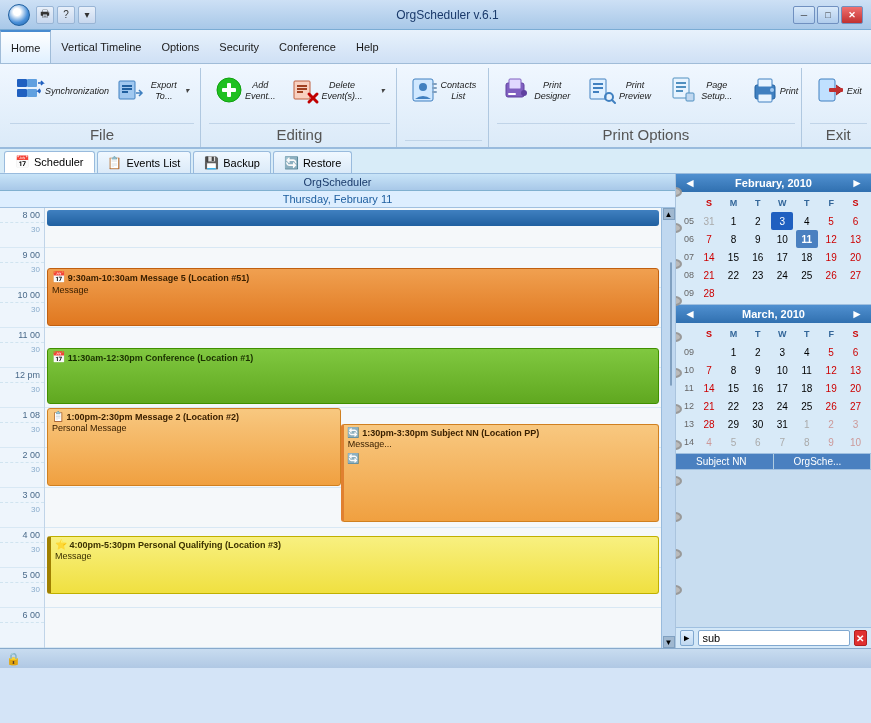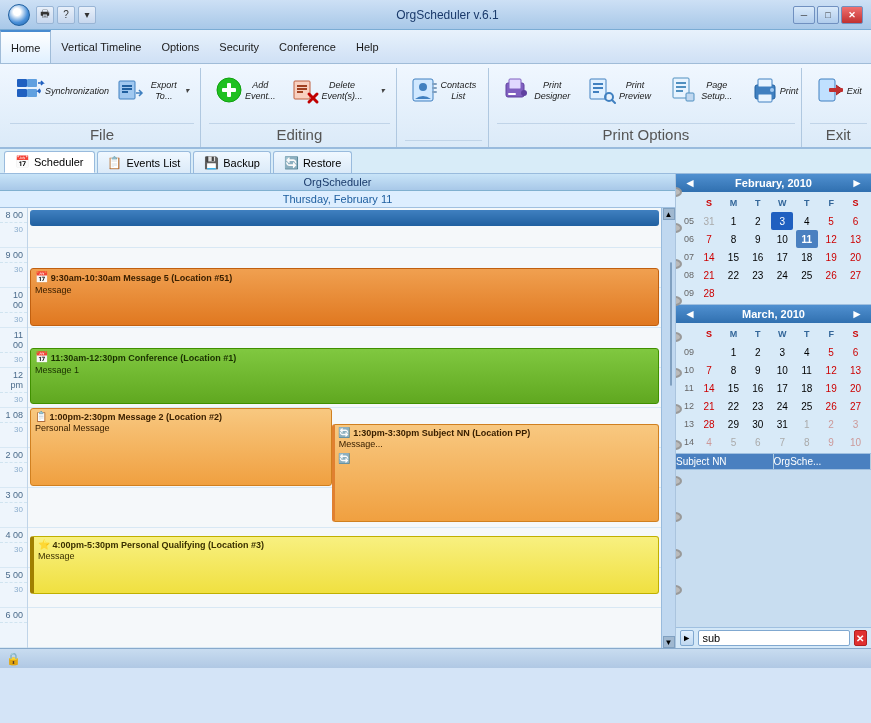--- a/index.html
+++ b/index.html
@@ -188,21 +188,21 @@
       font-size: 11px;
       color: #2060a0;
       border-bottom: 1px solid #a0c0e0;
     }
     .scheduler-body {
       display: flex;
       flex: 1;
       overflow: hidden;
     }
     .time-col {
-      width: 28px;
+      width: 45px;
       background: #eef5fc;
       border-right: 1px solid #c0d4e8;
       flex-shrink: 0;
     }
     .time-slot {
       height: 40px;
       display: flex;
       flex-direction: column;
       border-bottom: 1px solid #d8e8f4;
     }
@@ -334,21 +334,21 @@
       border-right: 1px solid #4080c0;
     }
     .event-list-row {
       display: grid;
       grid-template-columns: 1fr 1fr;
       background: #cce0f4;
       border-bottom: 1px solid #a0c0e0;
       font-size: 10px;
     }
     .event-list-cell {
-      padding: 2px 0;
+      padding: 2px 20px;
       border-right: 1px solid #b0cce0;
       overflow: hidden;
       text-overflow: ellipsis;
       white-space: nowrap;
     }
     .event-list-row.selected {
       background: #4a80c0;
       color: white;
     }
 
@@ -744,21 +744,20 @@
             <div class="event-title">9:30am-10:30am Message 5 (Location #51)</div>
           </div>
           <div class="event-msg">Message</div>
         </div>
 
         <div class="event-block event-green" style="top:140px; height:56px; left:2px; right:2px;">
           <div style="display:flex;align-items:center;gap:2px">
             <span style="color:#205000;font-size:11px;">📅</span>
             <div class="event-title">11:30am-12:30pm Conference (Location #1)</div>
           </div>
-          <div class="event-msg">Message 1</div>
         </div>
 
         <div class="event-block event-lightorange" style="top:200px; height:78px; left:2px; right:52%;">
           <div style="display:flex;align-items:center;gap:2px">
             <span style="font-size:10px;">📋</span>
             <div class="event-title">1:00pm-2:30pm Message 2 (Location #2)</div>
           </div>
           <div class="event-msg">Personal Message</div>
         </div>
 

